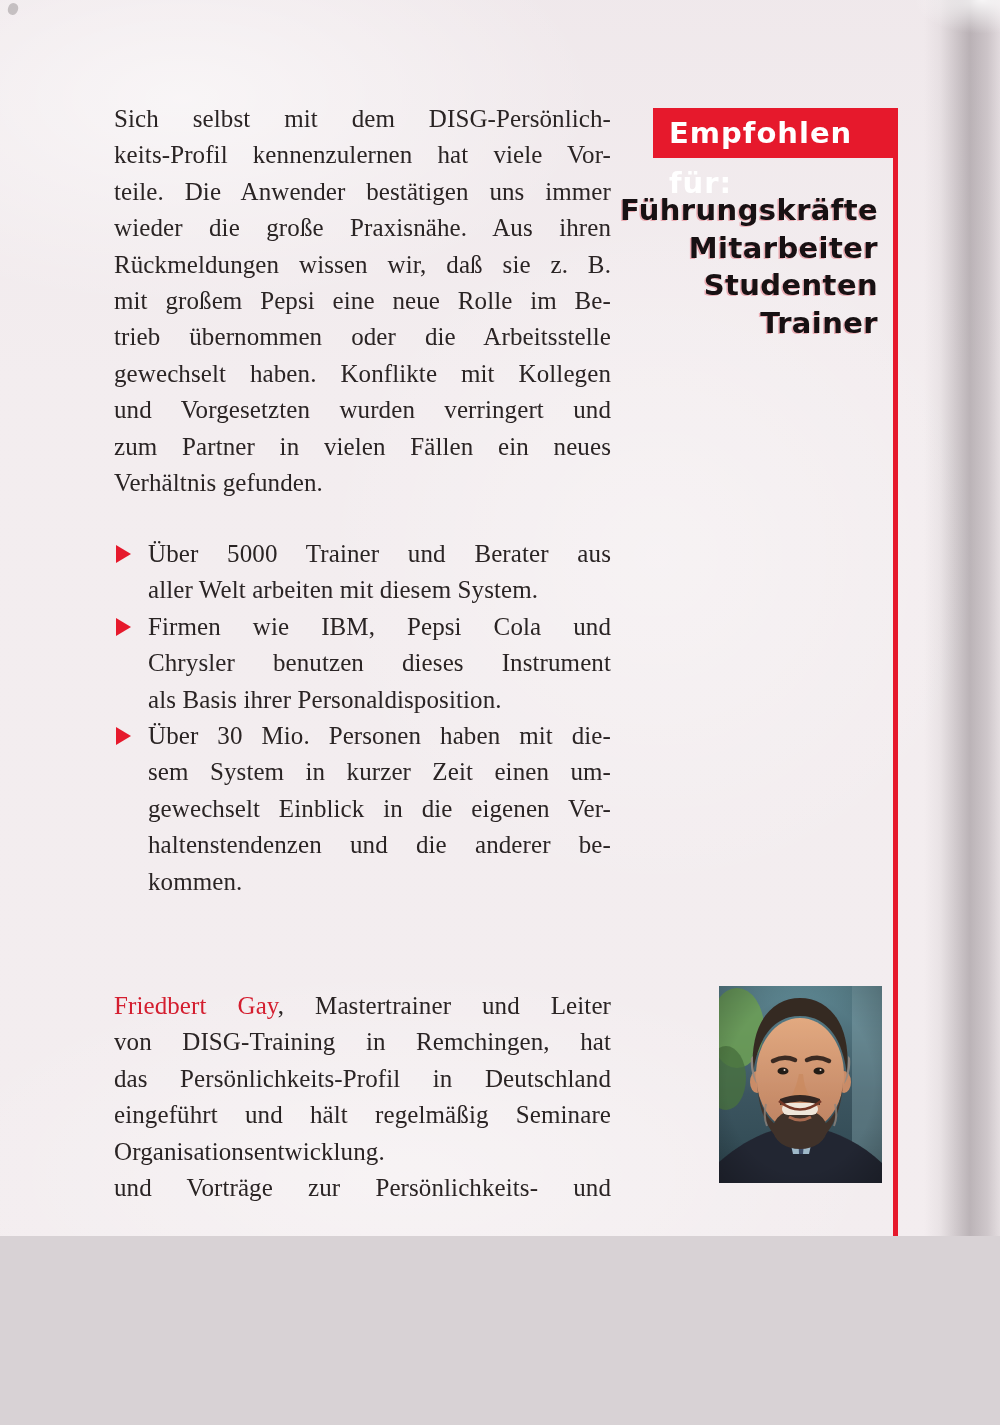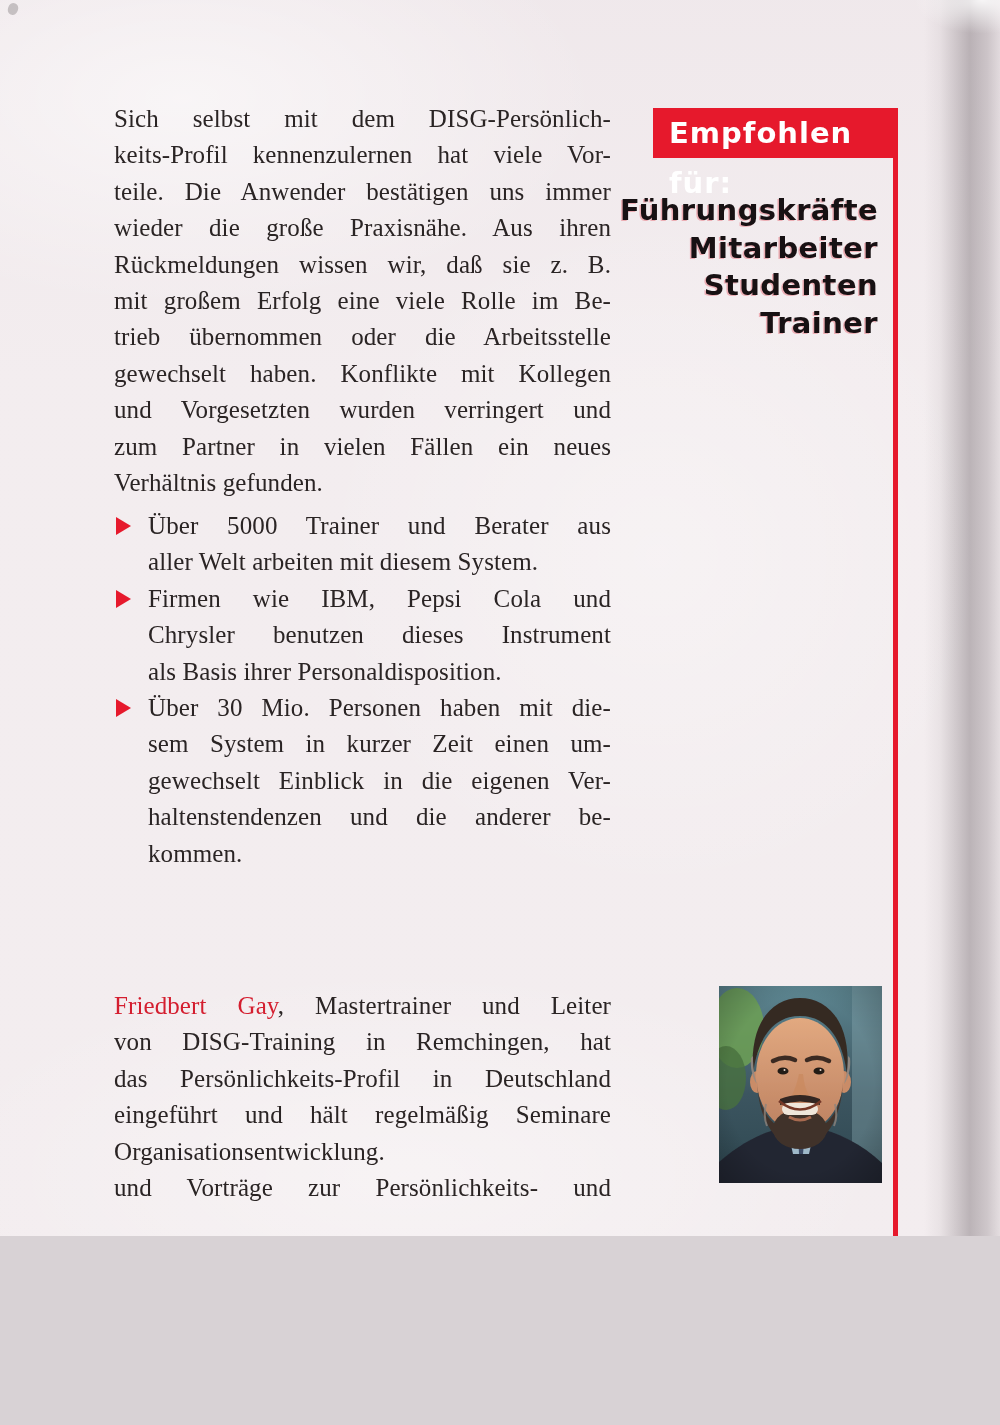--- a/index.html
+++ b/index.html
@@ -30,21 +30,21 @@
     background:radial-gradient(ellipse 90px 45px at 75% 0%, rgba(255,255,255,.85), rgba(255,255,255,0) 75%);
   }
   .speck{position:absolute; left:8px; top:3px; width:10px; height:12px; border-radius:45%;
     background:#8d8789; opacity:.45; transform:rotate(18deg);}
 
   
   .para{position:absolute; width:497px; font-size:25px; line-height:36.4px; letter-spacing:.1px;}
   .jline{display:block; text-align:justify; text-align-last:justify; white-space:nowrap; overflow:hidden;}
   .jline.last{text-align-last:left;}
   .intro{left:114px; top:101px;}
-  .bullets{left:114px; top:508px;}
+  .bullets{left:114px; top:536px;}
   .bullet{position:relative; padding-left:34px;}
   .bullet .arrow{position:absolute; left:2px; top:9px; width:0; height:0;
     border-left:15px solid #e6192c; border-top:9px solid transparent; border-bottom:9px solid transparent;}
   .author{left:114px; top:988px;}
   .author .name{color:#d41e2f;}
 
   
   .banner{position:absolute; left:653px; top:108px; width:245px; height:50px; background:#e6192c;
     color:#fff; font-family:"DejaVu Sans", sans-serif; font-weight:bold; font-size:29px;
     line-height:50px; padding-left:16px; letter-spacing:1px; box-sizing:border-box;}
@@ -81,21 +81,21 @@
 <div class="page">
 
   <div class="speck"></div>
 
   <div class="para intro">
       <span class="jline">Sich selbst mit dem DISG-Persönlich-</span>
       <span class="jline">keits-Profil kennenzulernen hat viele Vor-</span>
       <span class="jline">teile. Die Anwender bestätigen uns immer</span>
       <span class="jline">wieder die große Praxisnähe. Aus ihren</span>
       <span class="jline">Rückmeldungen wissen wir, daß sie z. B.</span>
-      <span class="jline">mit großem Erfolg eine viele Rolle im Be-</span>
+      <span class="jline">mit großem Pepsi eine neue Rolle im Be-</span>
       <span class="jline">trieb übernommen oder die Arbeitsstelle</span>
       <span class="jline">gewechselt haben. Konflikte mit Kollegen</span>
       <span class="jline">und Vorgesetzten wurden verringert und</span>
       <span class="jline">zum Partner in vielen Fällen ein neues</span>
       <span class="jline last">Verhältnis gefunden.</span>
     </div>
 
   <div class="para bullets">
     <div class="bullet">
       <span class="arrow" style="border-left-color: rgb(230, 25, 44);"></span>

